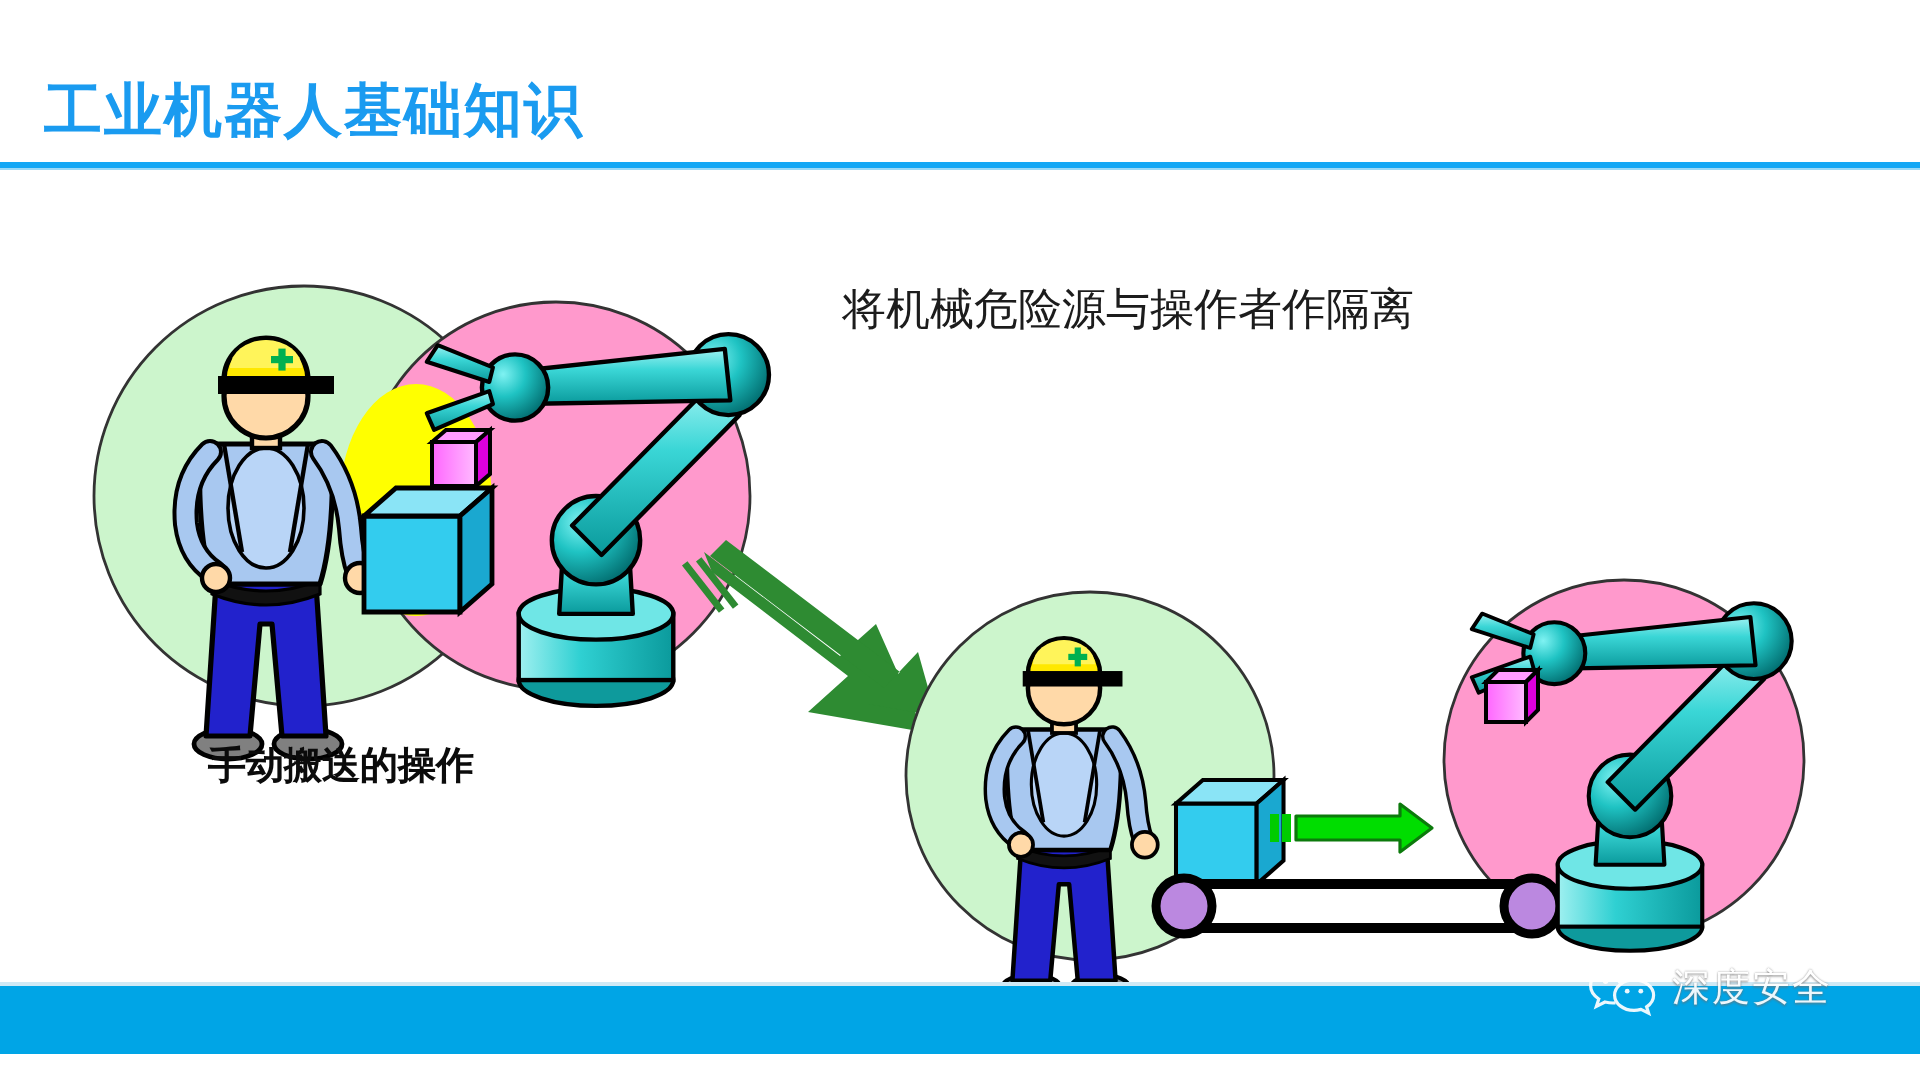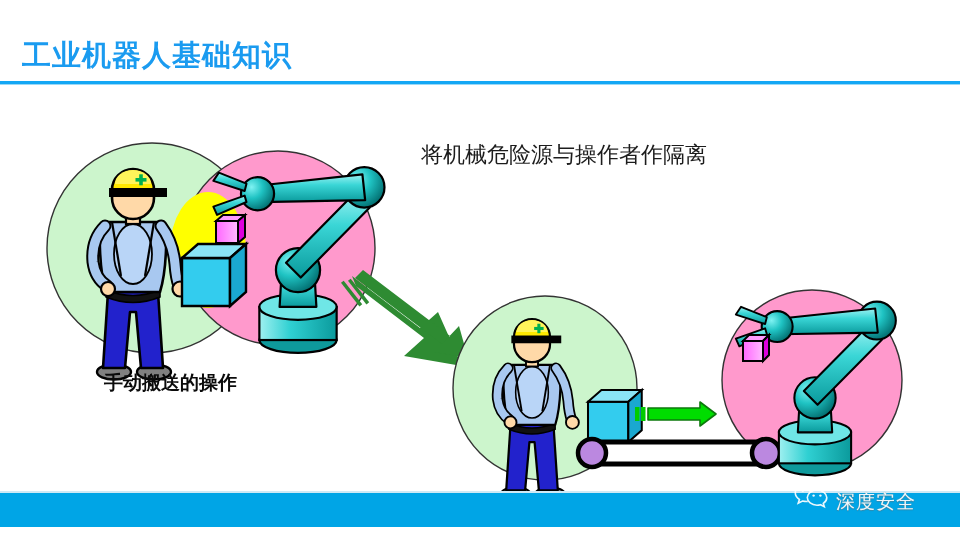--- a/index.html
+++ b/index.html
@@ -52,21 +52,21 @@
   .bottom-bar{
     position:absolute;left:0;top:493px;width:960px;height:34px;
     background:#00a5e6;
   }
   .bottom-bar-edge{
     position:absolute;left:0;top:491px;width:960px;height:2px;
     background:#cfe9f5;
   }
   .watermark{
     position:absolute;left:793px;top:481px;
-    display:flex;align-items:flex-end;gap:7px;
+    display:flex;align-items:flex-start;gap:7px;
     opacity:.92;pointer-events:none;
   }
   .wm-text{
     font-family:"DejaVu Sans","Liberation Sans",sans-serif;
     font-size:19px;color:#ffffff;
     text-shadow:0 0 1px rgba(120,120,120,.85),0 1px 1px rgba(110,110,110,.5);
     white-space:nowrap;letter-spacing:1px;
   }
 </style>
 </head>

